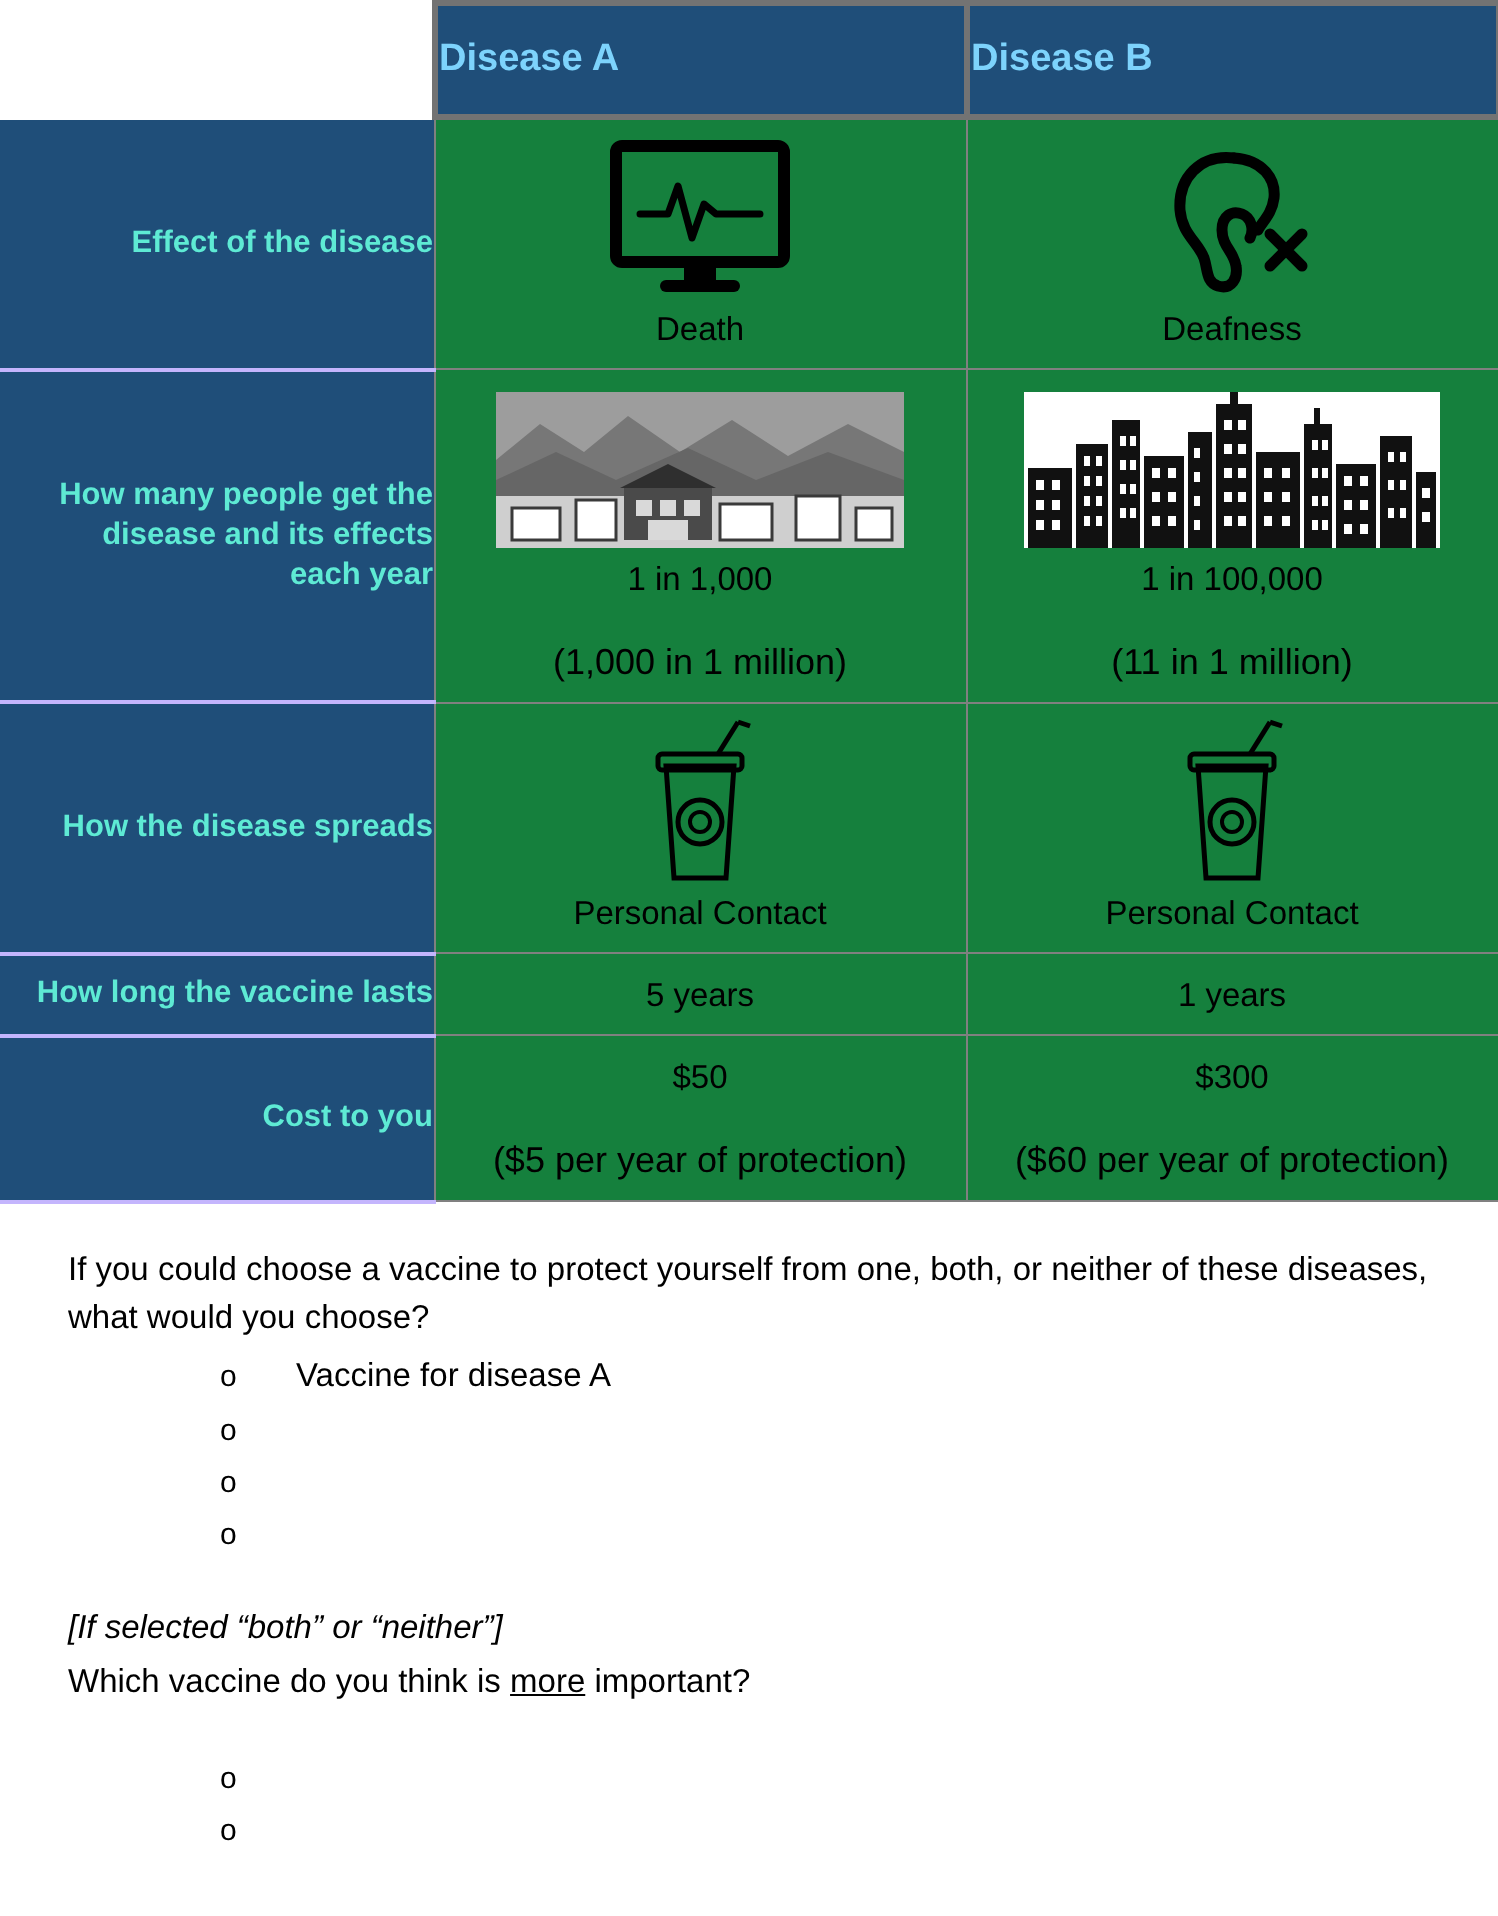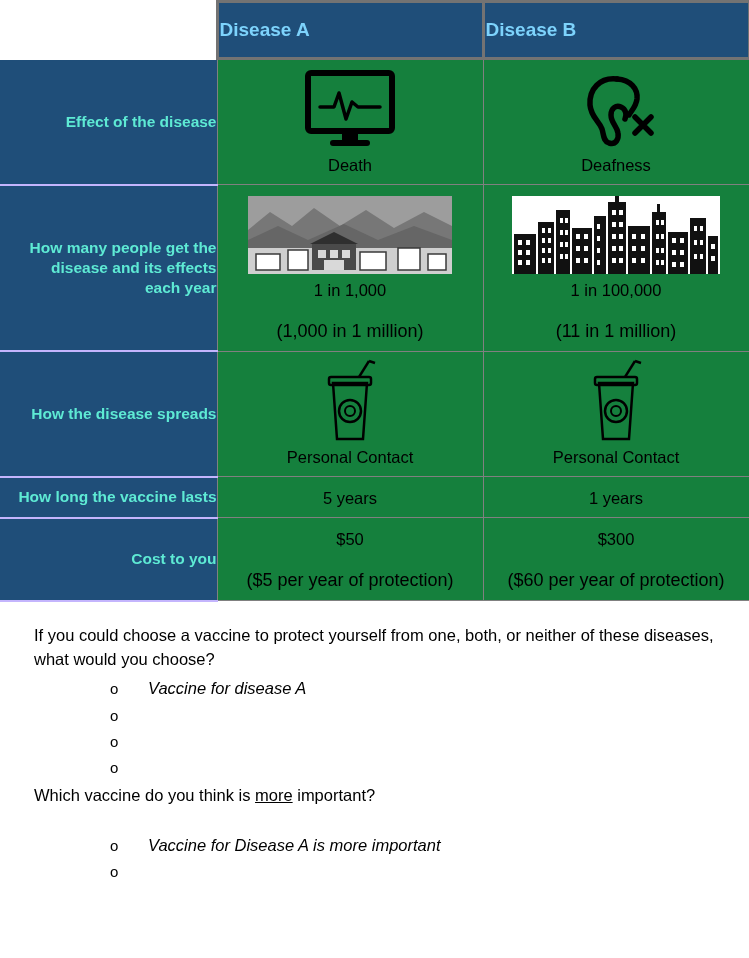--- a/index.html
+++ b/index.html
@@ -106,21 +106,20 @@
   .opt-bullet {
     width: 42px;
     text-align: left;
     padding-left: 76px;
     box-sizing: border-box;
     font-size: 15px;
   }
   .opt-label {
     padding-left: 38px;
     font-size: 16.5px;
-    font-style: italic;
   }
   .italic-note {
     font-style: italic;
     margin-top: 22px;
   }
   .q2 {
     margin-top: 3px;
   }
   u { }
   .gap { height: 20px; }
@@ -363,31 +362,31 @@
         <span class="opt-bullet">o</span>
       </li>
       <li class="opt-item">
         <span class="opt-bullet">o</span>
       </li>
       <li class="opt-item">
         <span class="opt-bullet">o</span>
       </li>
     </ul>
 
+    <div class="italic-note">[If selected “both” or “neither”]</div>
 
     <div class="q2">
       <span>Which vaccine do you think is </span><u>more</u><span> important?</span>
     </div>
 
     <div class="gap"></div>
 
     <ul class="opt-list">
       <li class="opt-item">
         <span class="opt-bullet">o</span>
-        <span class="opt-label">Vaccine for Disease A is more important</span>
       </li>
       <li class="opt-item">
         <span class="opt-bullet">o</span>
       </li>
     </ul>
 
   </div>
 </div>
 
 </body></html>

